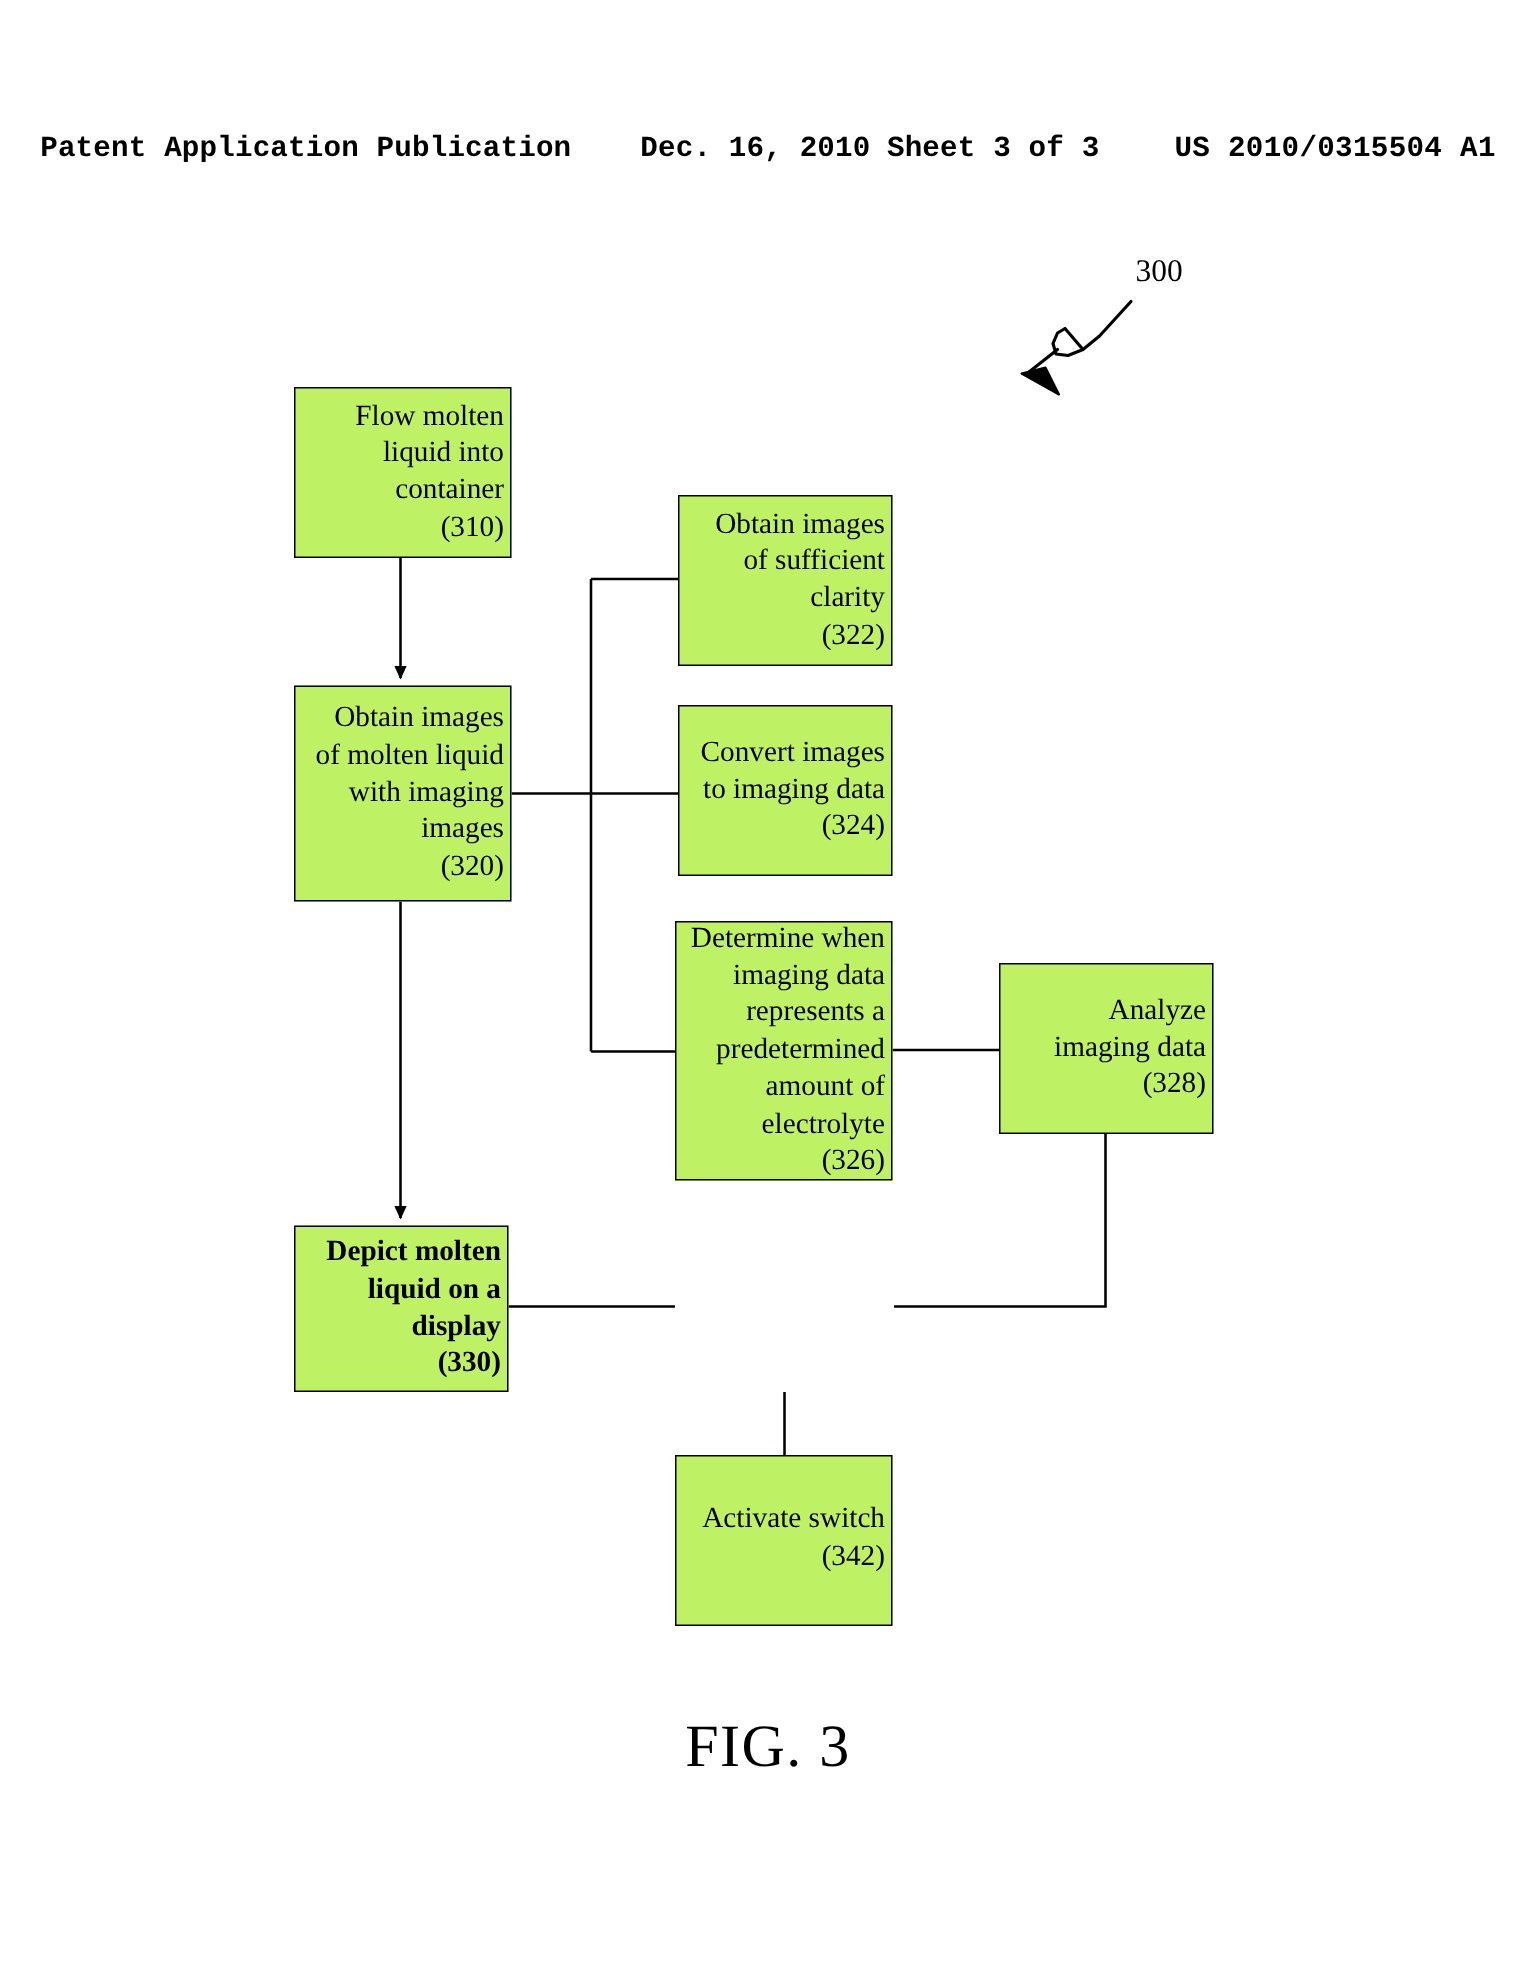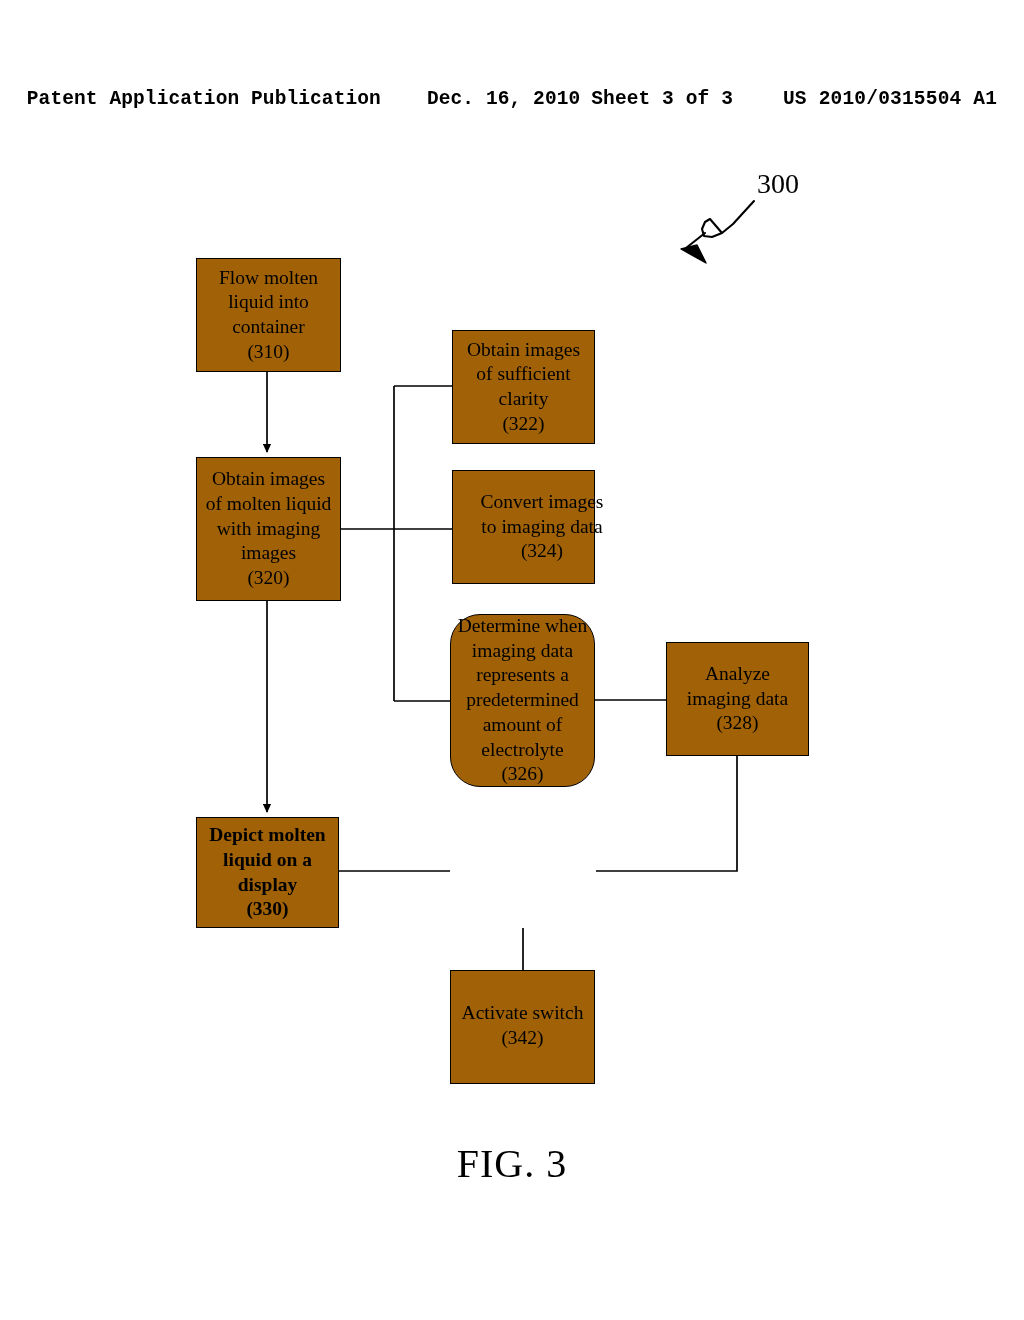--- a/index.html
+++ b/index.html
@@ -52,54 +52,54 @@
     top: 0;
     width: 1024px;
     height: 1320px;
   }
 
   
   .flow-box {
     position: absolute;
     box-sizing: border-box;
     border: 1.6px solid #000000;
-    background: #a16207;
+    background: #bef264;
     display: flex;
     flex-direction: column;
-    align-items: center;
+    align-items: flex-end;
     justify-content: center;
     text-align: center;
     font-size: 19.5px;
     line-height: 1.27;
     padding: 2px 4px;
   }
   .flow-box .bx-line { display: block; white-space: nowrap; }
   .flow-box .bx-ref  { display: block; white-space: nowrap; }
 
   
   #box-310 { left: 196px; top: 258px;  width: 145px; height: 114px; }
   #box-320 { left: 196px; top: 457px;  width: 145px; height: 144px; }
   #box-322 { left: 452px; top: 330px;  width: 143px; height: 114px; }
   #box-324 { left: 452px; top: 470px;  width: 143px; height: 114px; padding-left: 41px; }
-  #box-326 { left: 450px; top: 614px;  width: 145px; height: 173px; border-radius: 30px; }
+  #box-326 { left: 450px; top: 614px;  width: 145px; height: 173px; }
   #box-328 { left: 666px; top: 642px;  width: 143px; height: 114px; }
   #box-330 { left: 196px; top: 817px;  width: 143px; height: 111px; font-weight: bold; }
   #box-340 { left: 450px; top: 815px;  width: 145px; height: 113px; }
   #box-342 {
     left: 450px; top: 970px; width: 145px; height: 114px;
     justify-content: flex-start;
     padding-top: 30px;
   }
 
   
   #ref-300 {
     position: absolute;
     left: 757px;
     top: 168px;
-    font-size: 28px;
+    font-size: 21px;
     white-space: nowrap;
   }
 
   
   #fig-caption {
     position: absolute;
     left: 0;
     top: 1140px;
     width: 1024px;
     text-align: center;

